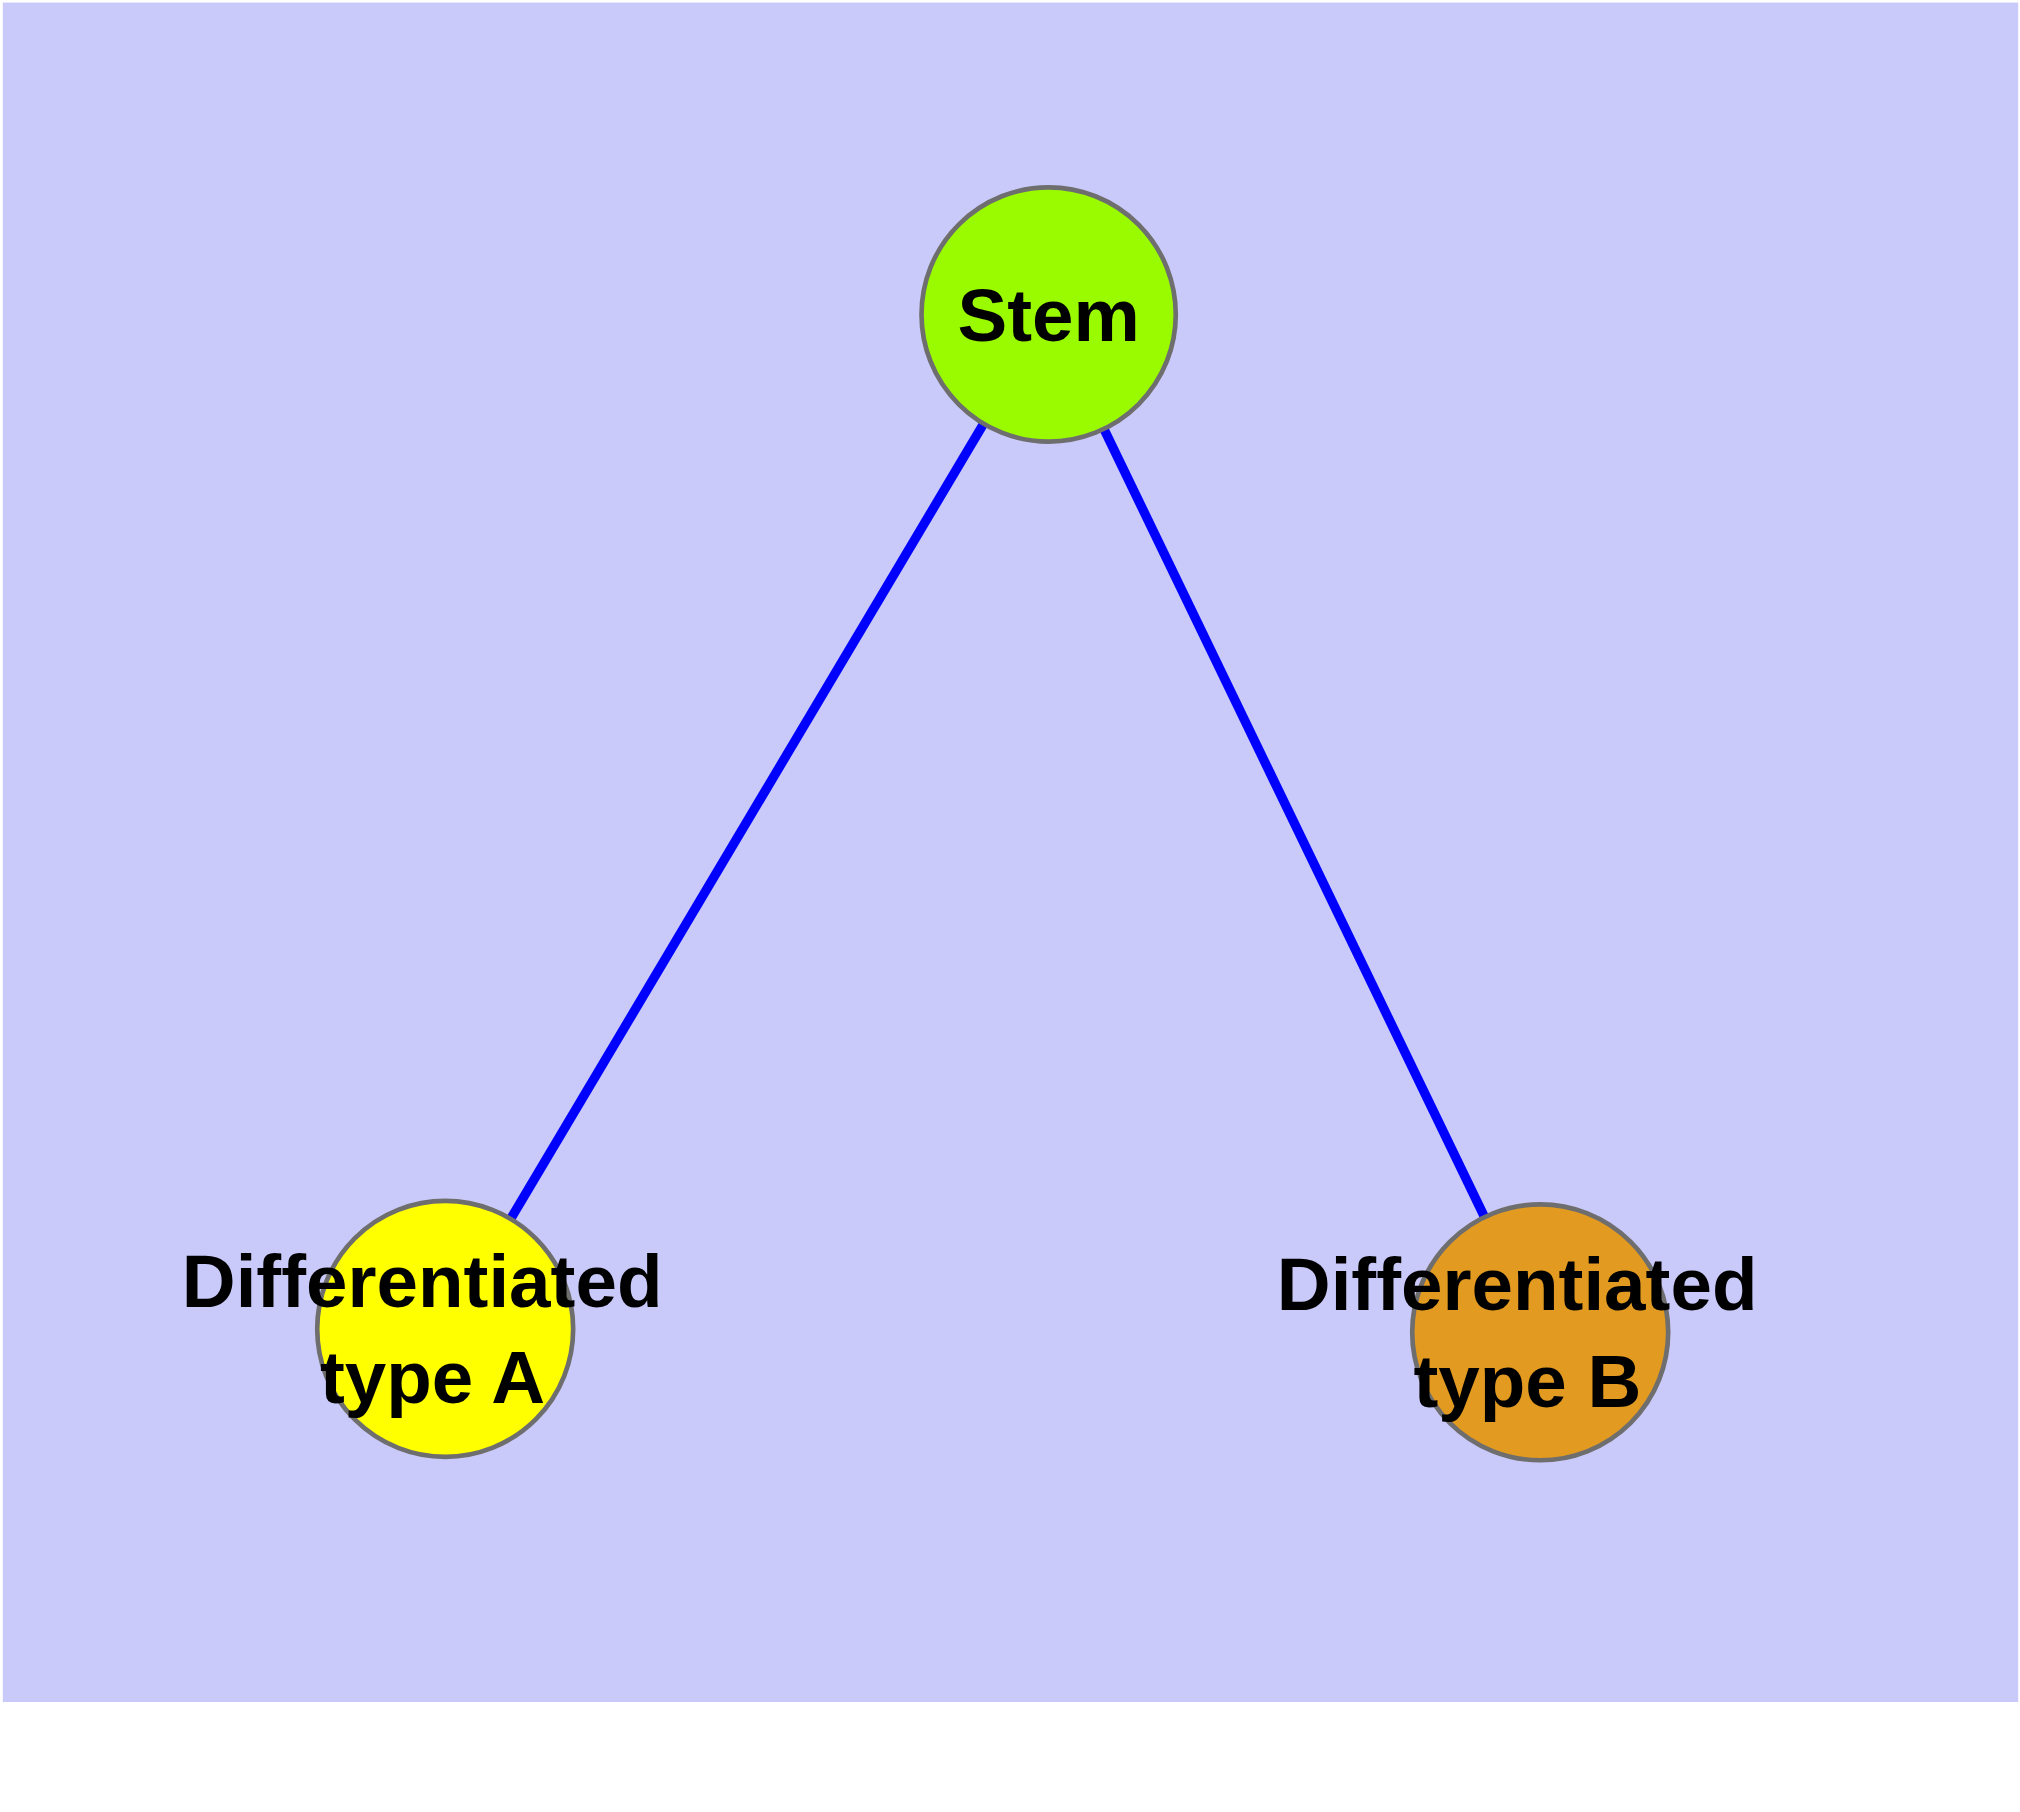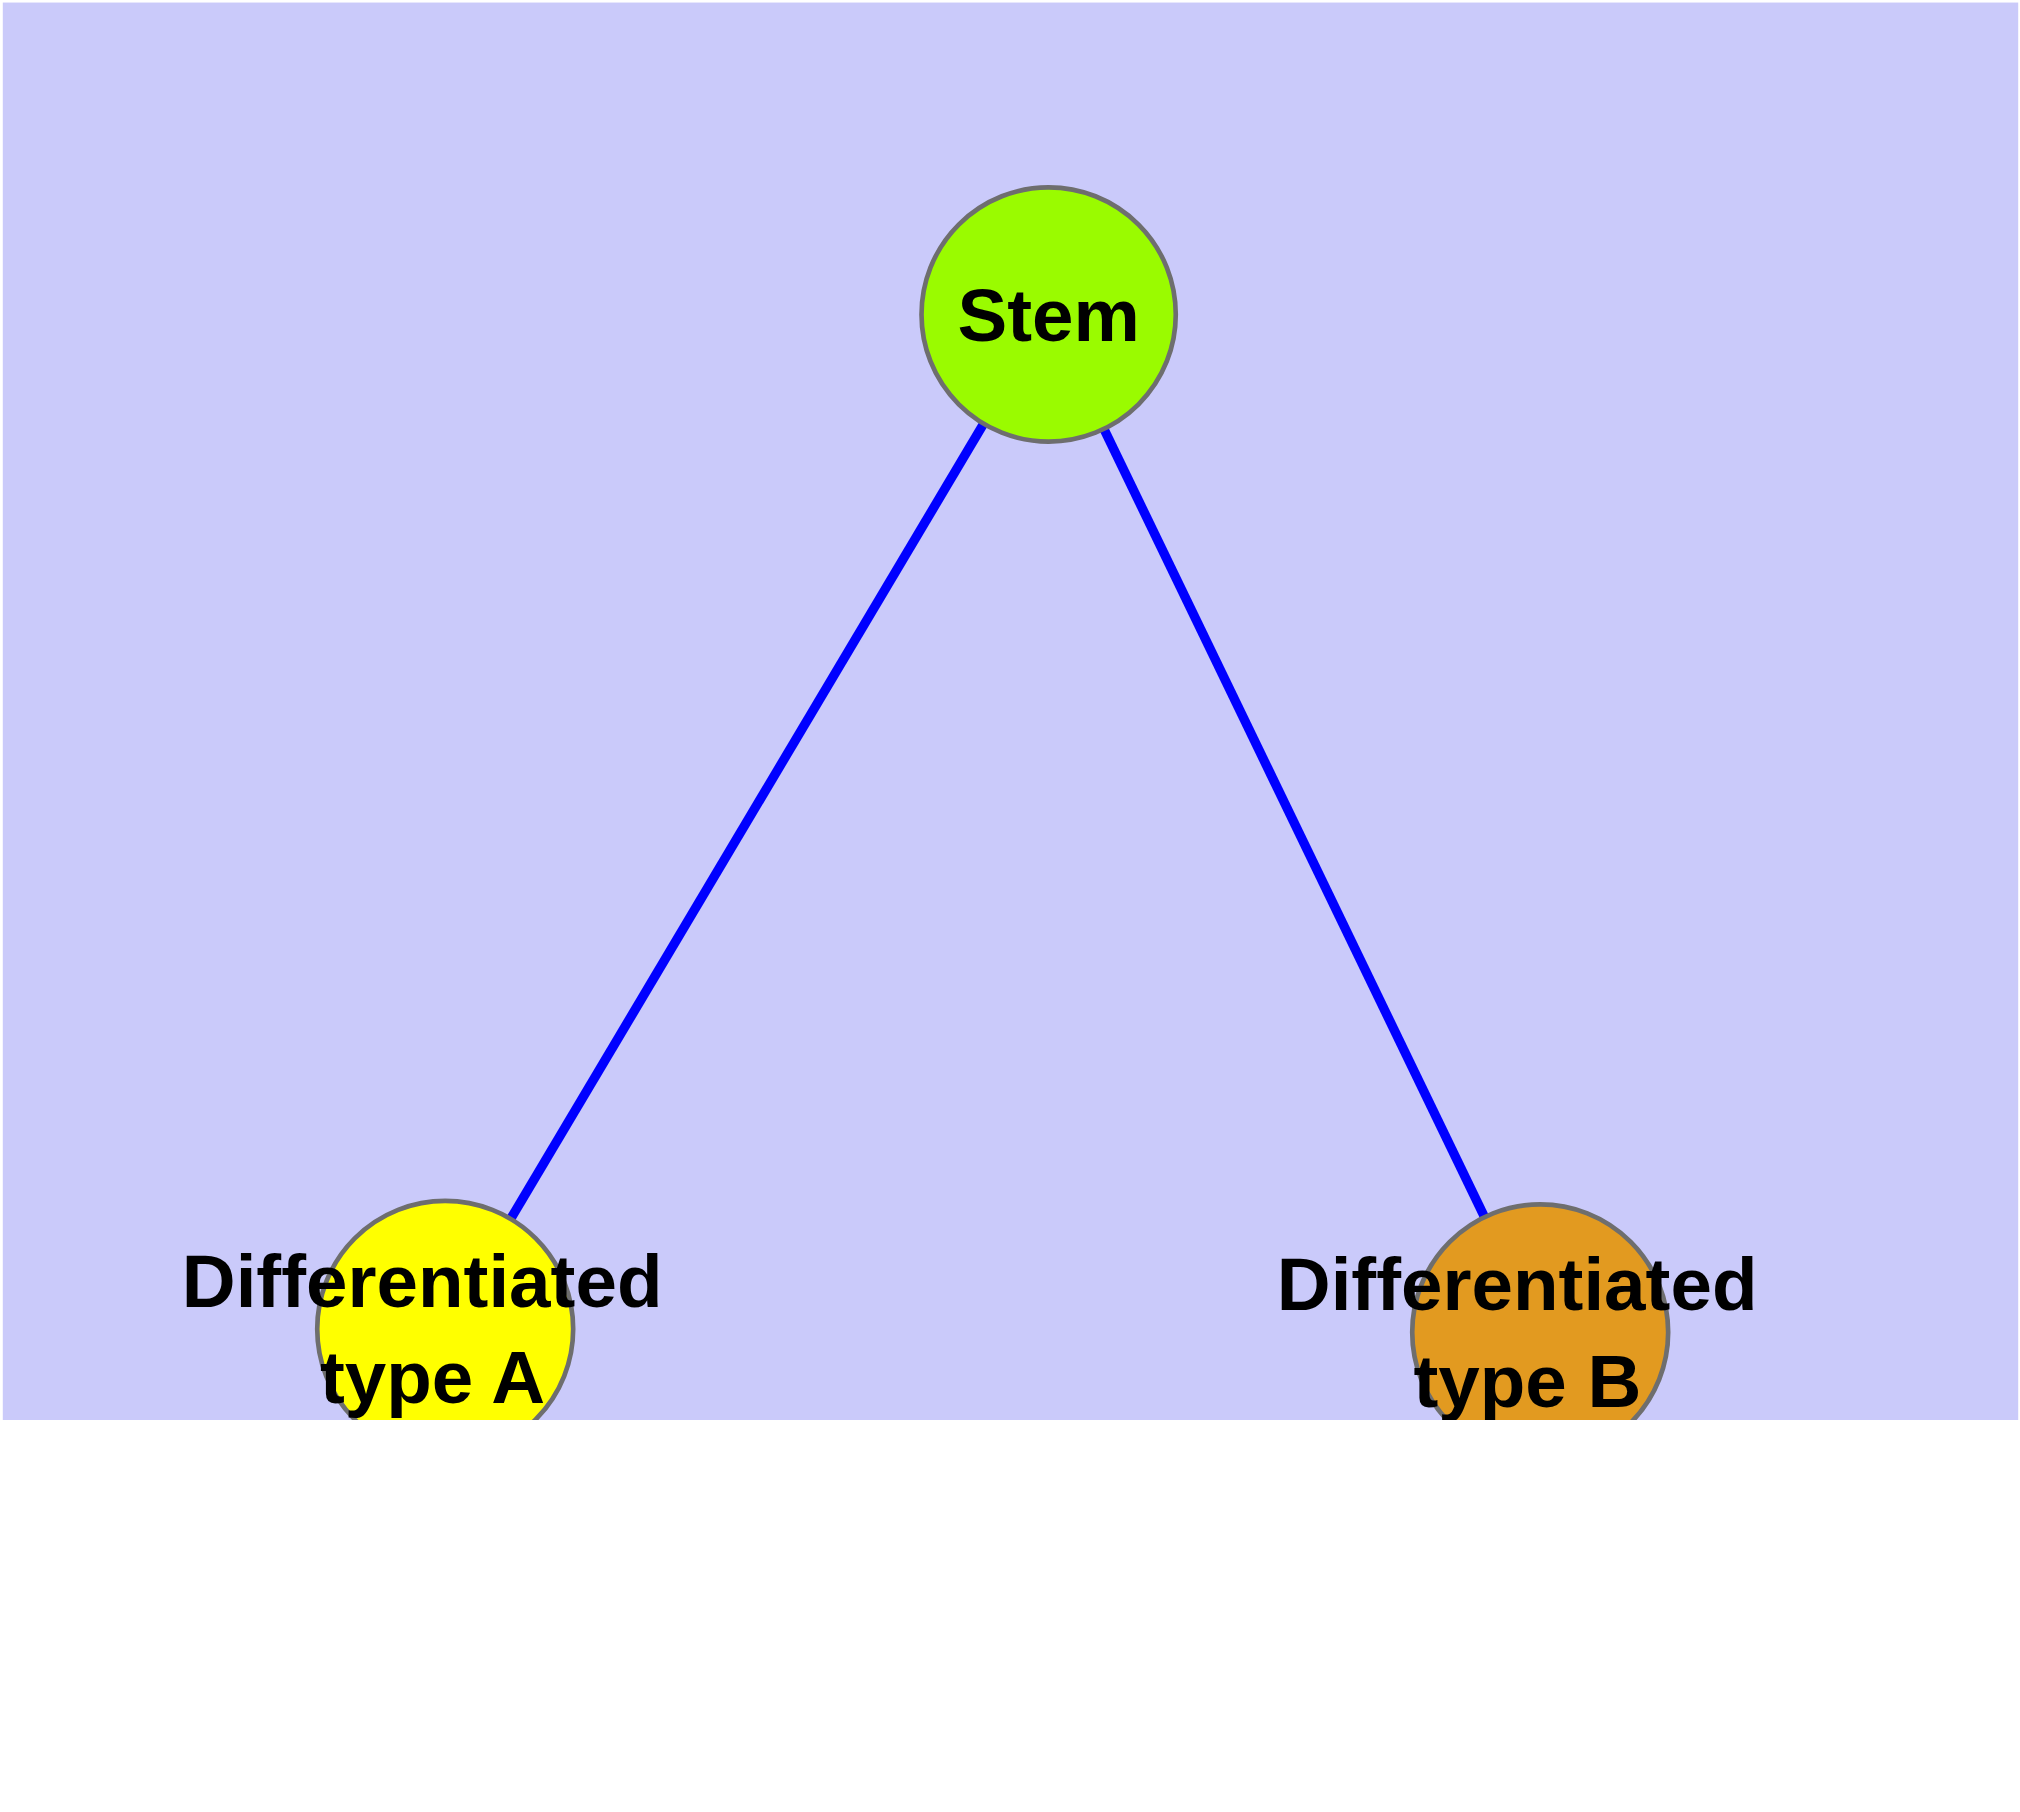--- a/index.html
+++ b/index.html
@@ -3,21 +3,21 @@
 <meta charset="utf-8">
 <style>
   html, body {
     margin: 0;
     padding: 0;
     background: #ffffff;
     font-family: "Liberation Sans", sans-serif;
   }
   .stage {
     width: 2021px;
-    height: 1420px;
+    height: 1702px;
     background: #ffffff;
     position: relative;
   }
   .stage svg {
     display: block;
     width: 2021px;
     height: 1812px;
   }
   .edge-line {
     stroke-width: 11px;

